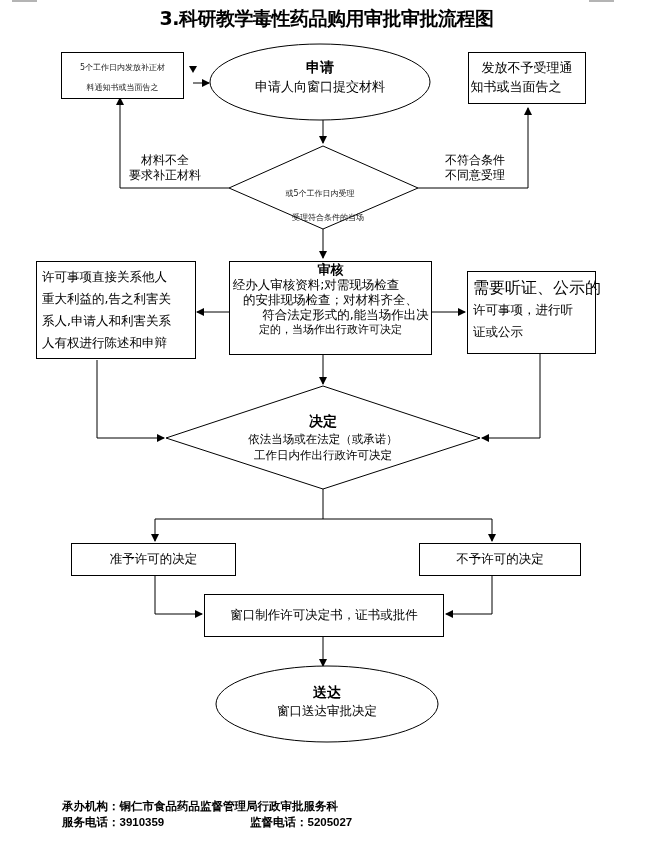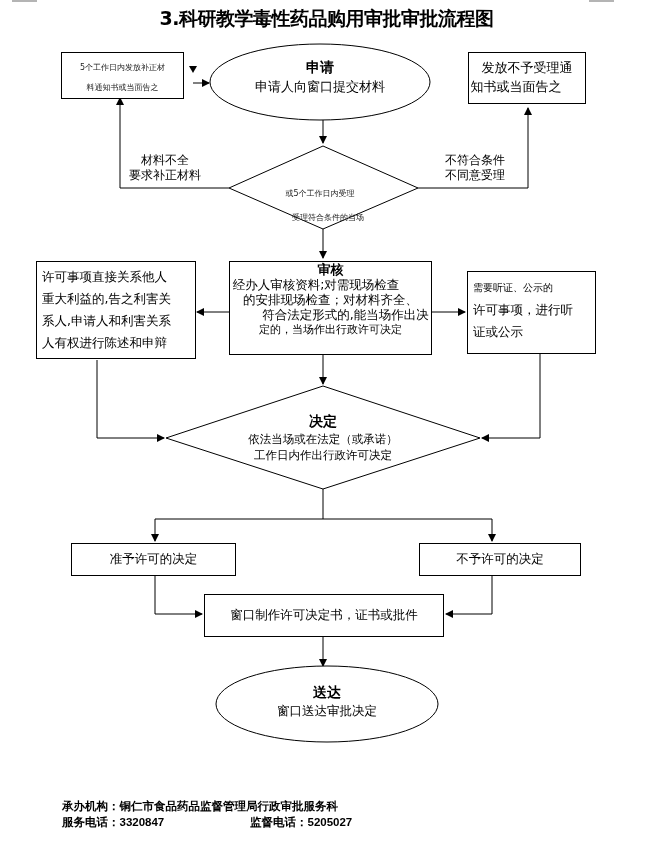--- a/index.html
+++ b/index.html
@@ -96,21 +96,21 @@
 <div class="txt mid" style="left:229px;width:233px;top:307px;font-size:12.5px;line-height:15px;">符合法定形式的,能当场作出决</div>
 <div class="txt mid" style="left:229px;width:203px;top:322px;font-size:11px;line-height:15px;">定的，当场作出行政许可决定</div>
 
 <div class="box" style="left:36px;top:261px;width:160px;height:98px;"></div>
 <div class="txt mid" style="left:42px;top:266px;font-size:12.5px;line-height:22px;text-align:left;">许可事项直接关系他人</div>
 <div class="txt mid" style="left:42px;top:288px;font-size:12.5px;line-height:22px;text-align:left;">重大利益的,告之利害关</div>
 <div class="txt mid" style="left:42px;top:310px;font-size:12.5px;line-height:22px;text-align:left;">系人,申请人和利害关系</div>
 <div class="txt mid" style="left:42px;top:332px;font-size:12.5px;line-height:22px;text-align:right;">人有权进行陈述和申辩</div>
 
 <div class="box" style="left:467px;top:271px;width:129px;height:83px;"></div>
-<div class="txt mid" style="left:473px;top:277px;font-size:10px;line-height:22px;text-align:left;">需要听证、公示的</div>
+<div class="txt mid" style="left:473px;top:277px;font-size:16px;line-height:22px;text-align:left;">需要听证、公示的</div>
 <div class="txt mid" style="left:473px;top:299px;font-size:12.5px;line-height:22px;text-align:center;">许可事项，进行听</div>
 <div class="txt mid" style="left:473px;top:321px;font-size:12.5px;line-height:22px;text-align:left;">证或公示</div>
 
 <div class="txt bold-head" style="left:223px;width:200px;top:413px;font-size:14px;">决定</div>
 <div class="txt mid" style="left:213px;width:220px;top:431px;font-size:11.5px;">依法当场或在法定（或承诺）</div>
 <div class="txt mid" style="left:213px;width:220px;top:447px;font-size:11.5px;">工作日内作出行政许可决定</div>
 
 <div class="box" style="left:71px;top:543px;width:165px;height:33px;"></div>
 <div class="txt mid" style="left:71px;width:165px;top:551px;font-size:12.5px;">准予许可的决定</div>
 <div class="box" style="left:419px;top:543px;width:162px;height:33px;"></div>
@@ -119,17 +119,17 @@
 <div class="box" style="left:204px;top:594px;width:240px;height:43px;"></div>
 <div class="txt mid" style="left:204px;width:240px;top:607px;font-size:12.5px;">窗口制作许可决定书，证书或批件</div>
 
 <div class="txt bold-head" style="left:227px;width:200px;top:684px;font-size:14px;">送达</div>
 <div class="txt mid" style="left:227px;width:200px;top:703px;font-size:12.5px;">窗口送达审批决定</div>
 
 <div class="footer" style="top:799px;">
   <span>承办机构：</span><span>铜仁市食品药品监督管理局行政审批服务科</span>
 </div>
 <div class="footer" style="top:815px;">
-  <span>服务电话：</span><span style="font-family:'Liberation Sans',sans-serif;">3320847</span>
+  <span>服务电话：</span><span style="font-family:'Liberation Sans',sans-serif;">3910359</span>
 </div>
 <div class="footer" style="top:815px;left:250px;">
   <span>监督电话：</span><span style="font-family:'Liberation Sans',sans-serif;">5205027</span>
 </div>
 
 </body></html>

